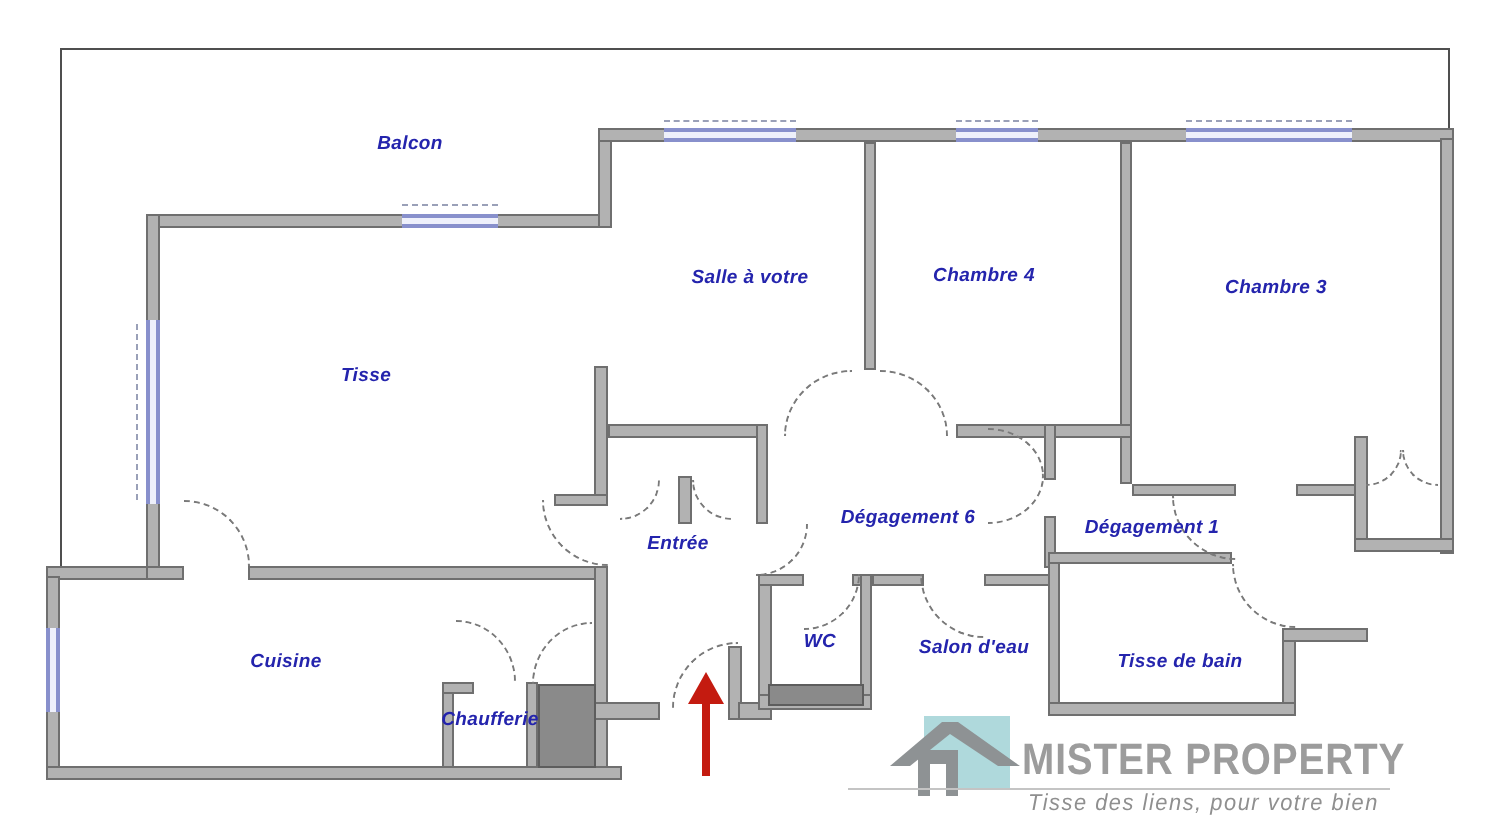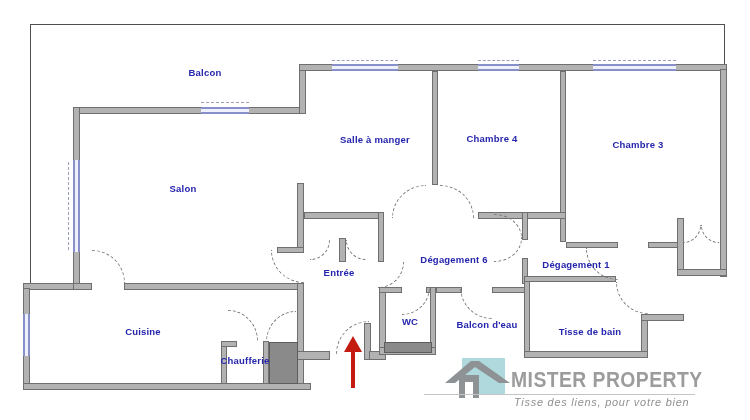--- a/index.html
+++ b/index.html
@@ -11,21 +11,21 @@
   .winV{position:absolute;width:7px;background:#eef0fb;border-left:2px solid #8890cc;border-right:2px solid #8890cc;box-sizing:border-box;}
   .wdashH{position:absolute;height:0;border-top:1px dashed #9aa0b8;}
   .wdashV{position:absolute;width:0;border-left:1px dashed #9aa0b8;}
   .arc{position:absolute;box-sizing:border-box;}
   .arc.tr{border-top:1px dashed #7a7a7a;border-right:1px dashed #7a7a7a;border-top-right-radius:100%;}
   .arc.tl{border-top:1px dashed #7a7a7a;border-left:1px dashed #7a7a7a;border-top-left-radius:100%;}
   .arc.br{border-bottom:1px dashed #7a7a7a;border-right:1px dashed #7a7a7a;border-bottom-right-radius:100%;}
   .arc.bl{border-bottom:1px dashed #7a7a7a;border-left:1px dashed #7a7a7a;border-bottom-left-radius:100%;}
   .shaft{position:absolute;background:#8a8a8a;border:1px solid #5d5d5d;box-sizing:border-box;}
   .rlabel{position:absolute;transform:translate(-50%,-50%);color:#2424ad;font-weight:bold;
-          font-size:9.5px;white-space:nowrap;letter-spacing:0.2px;}
+          font-size:9.5px;white-space:nowrap;letter-spacing:0.2px;font-style:italic;}
   .arrow-shaft{position:absolute;left:351px;top:350px;width:4px;height:38px;background:#c41b10;}
   .arrow-head{position:absolute;left:344px;top:336px;width:0;height:0;
               border-left:9px solid transparent;border-right:9px solid transparent;
               border-bottom:16px solid #c41b10;}
   .logo-sq{position:absolute;left:462px;top:358px;width:43px;height:37px;background:#afd9dc;}
   .logo-house{position:absolute;left:444px;top:356px;}
   .logo-name{position:absolute;left:511px;top:367px;font-size:22px;font-weight:bold;color:#9c9c9c;
              letter-spacing:0.5px;transform:scaleX(0.88);transform-origin:left top;white-space:nowrap;}
   .logo-line{position:absolute;left:424px;top:394px;width:271px;height:1px;background:#c4c4c4;}
   .logo-tagline{position:absolute;left:514px;top:396px;font-size:11.5px;font-style:italic;color:#8f8f8f;
@@ -115,31 +115,31 @@
       <div class="arc bl" style="left: 701px; top: 225px; width: 18px; height: 18px;"></div>
       <div class="arc br" style="left: 378px; top: 262px; width: 26px; height: 26px;"></div>
       <div class="arc tr" style="left: 228px; top: 310px; width: 30px; height: 31px;"></div>
       <div class="arc tl" style="left: 266px; top: 311px; width: 30px; height: 31px;"></div>
       <div class="arc bl" style="left: 586px; top: 248px; width: 32px; height: 32px;"></div>
       <div class="shaft" style="left: 269px; top: 342px; width: 29px; height: 42px;"></div>
       <div class="shaft" style="left: 384px; top: 342px; width: 48px; height: 11px;"></div>
     </div>
 
   <span class="rlabel" style="left:205px;top:72px">Balcon</span>
-  <span class="rlabel" style="left:183px;top:188px">Salon</span>
-  <span class="rlabel" style="left:375px;top:139px">Salle à manger</span>
+  <span class="rlabel" style="left:183px;top:188px">Tisse</span>
+  <span class="rlabel" style="left:375px;top:139px">Salle à votre</span>
   <span class="rlabel" style="left:492px;top:138px">Chambre 4</span>
   <span class="rlabel" style="left:638px;top:144px">Chambre 3</span>
   <span class="rlabel" style="left:143px;top:331px">Cuisine</span>
   <span class="rlabel" style="left:245px;top:360px">Chaufferie</span>
   <span class="rlabel" style="left:339px;top:272px">Entrée</span>
   <span class="rlabel" style="left:454px;top:259px">Dégagement 6</span>
   <span class="rlabel" style="left:576px;top:264px">Dégagement 1</span>
   <span class="rlabel" style="left:410px;top:321px">WC</span>
-  <span class="rlabel" style="left:487px;top:324px">Balcon d'eau</span>
+  <span class="rlabel" style="left:487px;top:324px">Salon d'eau</span>
   <span class="rlabel" style="left:590px;top:331px">Tisse de bain</span>
 
   <div class="arrow-shaft"></div>
   <div class="arrow-head"></div>
 
   <div class="logo-sq"></div>
   <svg class="logo-house" width="68" height="42" viewBox="0 0 68 42">
     <polygon points="1,27 27,5 35,5 66,27 55,27 31,11 11,27" fill="#8e9294"></polygon>
     <rect x="15" y="19" width="20" height="23" fill="#8e9294"></rect>
     <rect x="21" y="26" width="8" height="16" fill="#ffffff"></rect>

